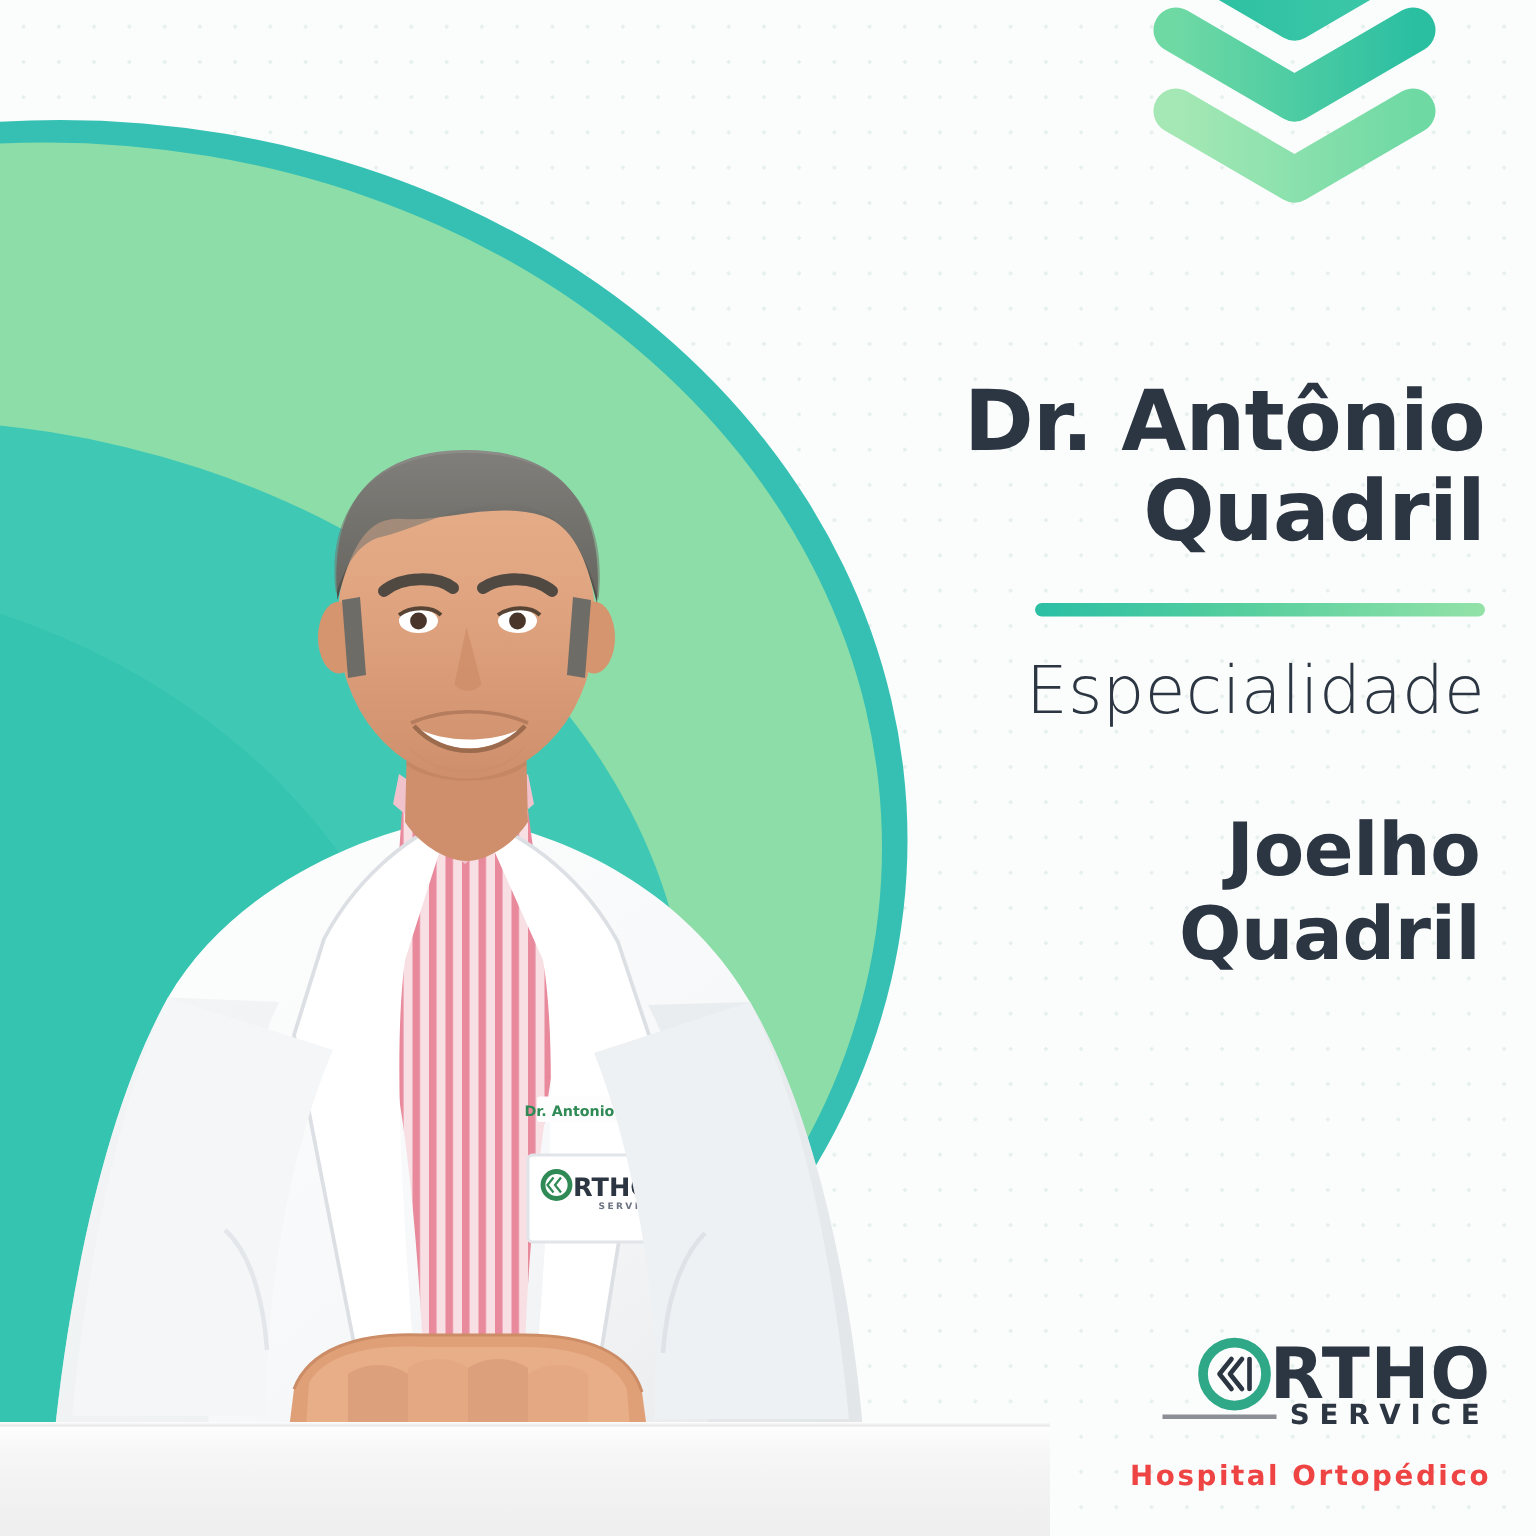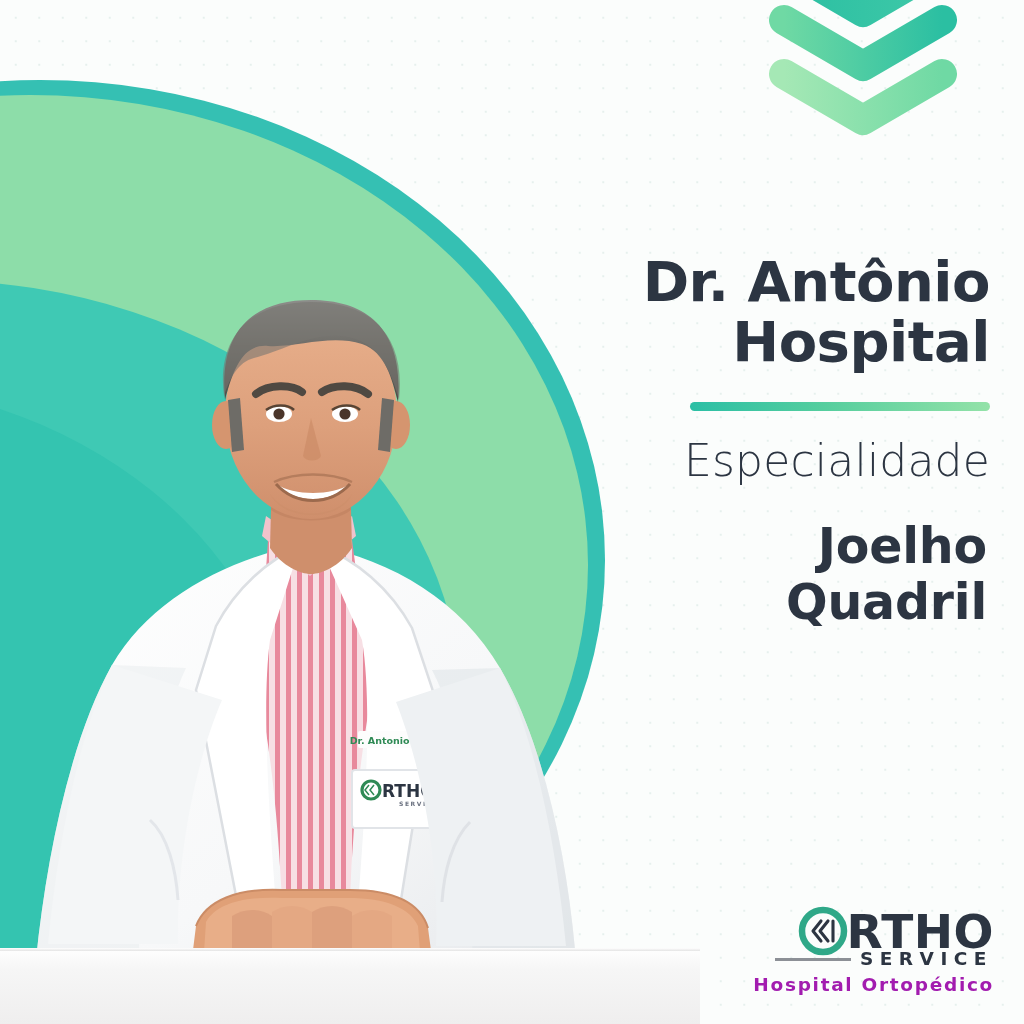--- a/index.html
+++ b/index.html
@@ -94,21 +94,21 @@
     height: 9px;
     width: 300px;
     margin: 30px 0 26px auto;
     border-radius: 6px;
     background: linear-gradient(90deg, #2BBFA5 0%, #55CE9E 45%, #93E2A8 100%);
   }
   .spec-label {
     font-size: 44px;
     font-weight: 300;
     color: #2C3542;
-    margin: 0 0 34px 0;
+    margin: 0 0 54px 0;
     line-height: 1.1;
     letter-spacing: 0.2px;
   }
   .spec-value {
     font-size: 49px;
     font-weight: 700;
     color: #2C3542;
     margin: 3px;
     line-height: 1.14;
     letter-spacing: -0.2px;
@@ -152,25 +152,25 @@
     background: #8C9096;
   }
   .logo-service {
     font-size: 18.5px;
     font-weight: 700;
     letter-spacing: 6.5px;
     color: #2C3542;
     line-height: 1;
   }
   .logo-tag {
-    margin-top: 7px;
+    margin-top: 22px;
     font-size: 18.5px;
     font-weight: 700;
     letter-spacing: 1.7px;
-    color: #a21caf;
+    color: #ef4444;
     line-height: 1;
   }
 </style>
 </head>
 <body>
 
 <div id="card">
 
   <div class="dots"></div>
 
@@ -330,21 +330,21 @@
       <path d="M20 -34 L99 12 L178 -34" fill="none" stroke="url(#cg1)" stroke-width="30" stroke-linecap="round" stroke-linejoin="round"></path>
 
       <path d="M20 20 L99 66 L178 20" fill="none" stroke="url(#cg2)" stroke-width="30" stroke-linecap="round" stroke-linejoin="round"></path>
 
       <path d="M20 74 L99 120 L178 74" fill="none" stroke="url(#cg3)" stroke-width="30" stroke-linecap="round" stroke-linejoin="round"></path>
     </svg>
   </div>
 
   <div class="panel">
     <h1 class="doc-name">Dr. Antônio
-Hospital</h1>
+Quadril</h1>
     <div class="divider"></div>
     <p class="spec-label">Especialidade</p>
     <p class="spec-value">Joelho
 Quadril</p>
   </div>
 
   <div class="logo">
     <div class="logo-top">
       <svg class="logo-mark" width="52" height="52" viewBox="0 0 52 52" xmlns="http://www.w3.org/2000/svg">
         <circle cx="26" cy="26" r="21" fill="none" stroke="#2FA888" stroke-width="6.5"></circle>

